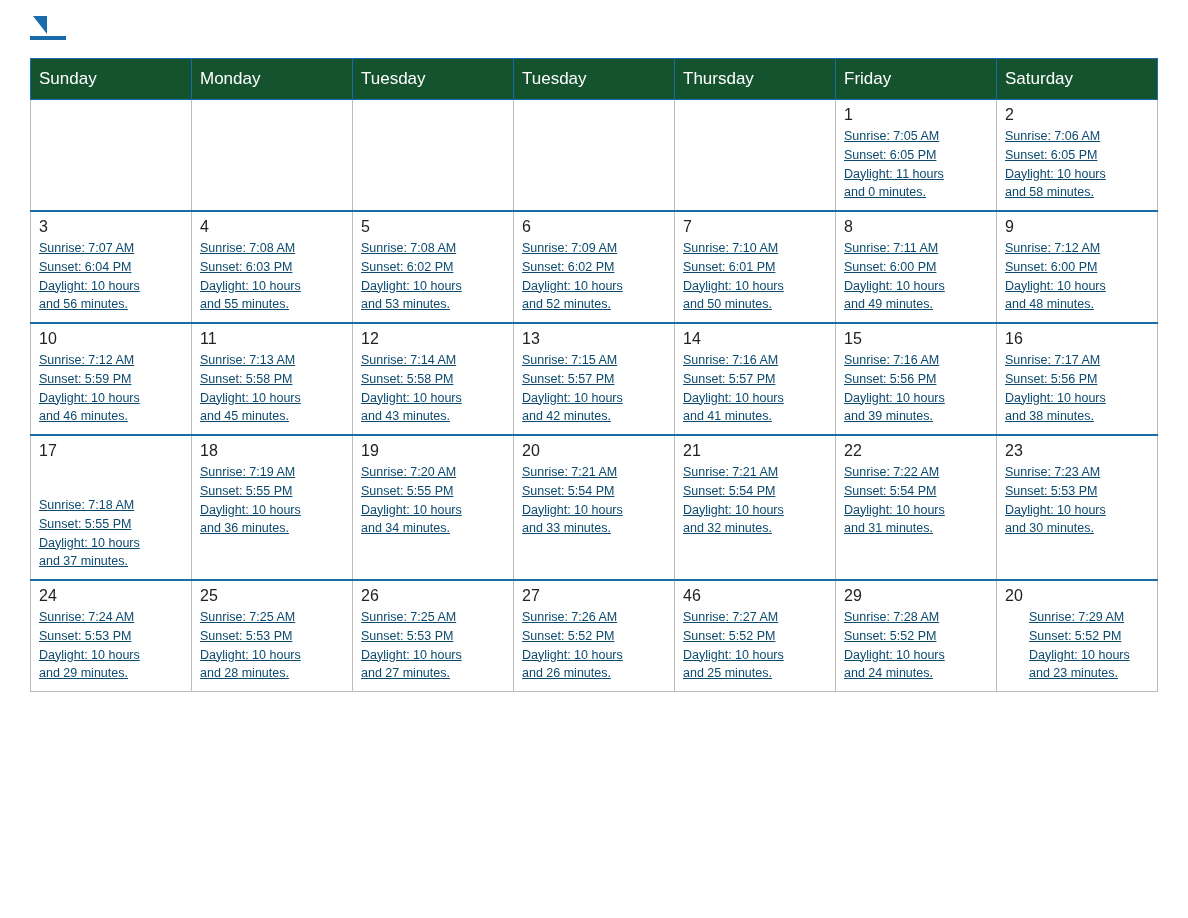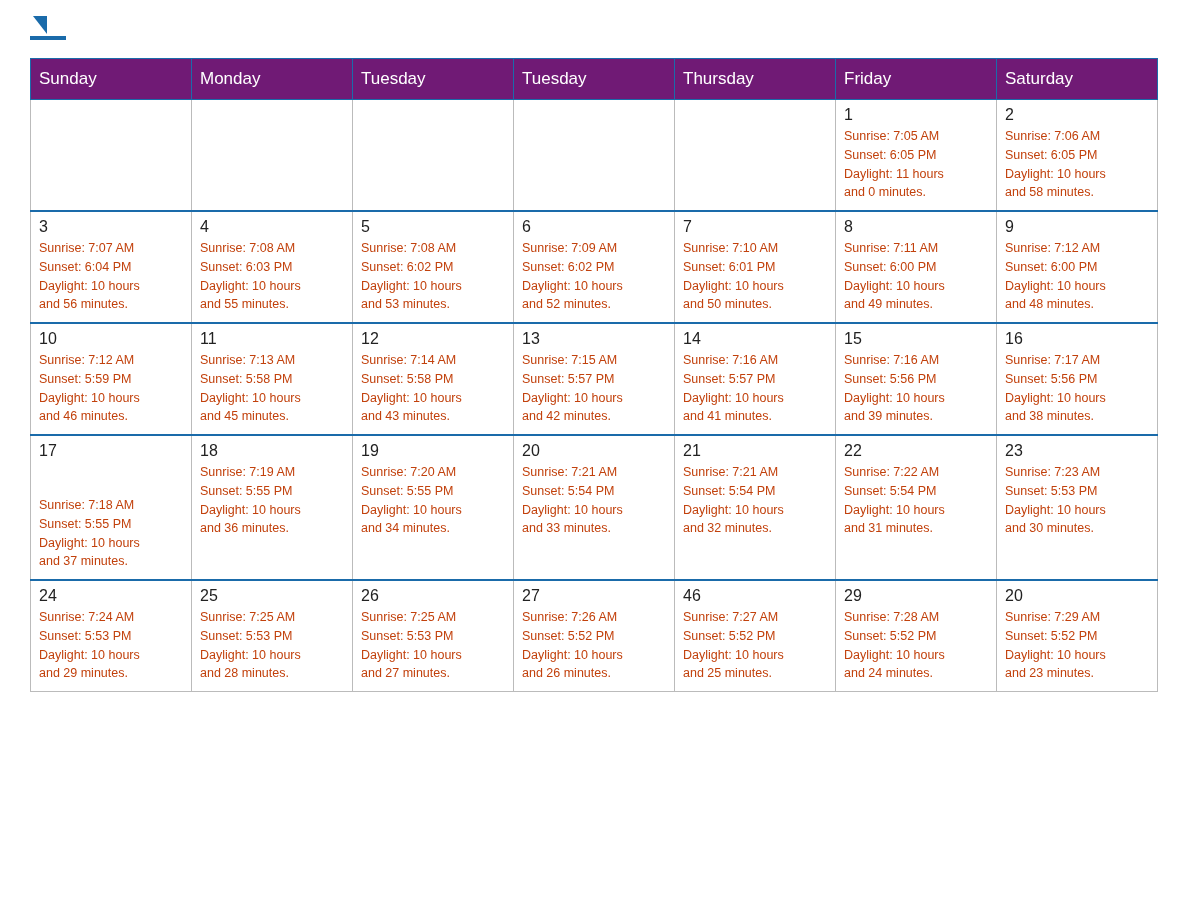--- a/index.html
+++ b/index.html
@@ -60,21 +60,21 @@
       font-size: 22px;
       color: #444;
       margin-top: 4px;
     }
     .calendar {
       width: 100%;
       border-collapse: collapse;
       border: 1px solid #999;
     }
     .calendar th {
-      background: #701a75;
+      background: #14532d;
       color: #fff;
       font-size: 17px;
       font-weight: normal;
       padding: 10px 8px;
       text-align: left;
       border: 1px solid #1a6baa;
     }
     .calendar td {
       width: 14.28%;
       vertical-align: top;
@@ -86,22 +86,23 @@
       height: 110px;
     }
     .day-number {
       font-size: 16px;
       color: #222;
       font-weight: normal;
       margin-bottom: 3px;
     }
     .day-info {
       font-size: 12.5px;
-      color: #c2410c;
+      color: #0c4a6e;
       line-height: 1.5;
+      text-decoration: underline;
     }
     .empty-cell {
       background: #fff;
     }
     .row-divider td {
       border-top: 2px solid #1a6baa;
     }
   </style>
 </head>
 <body>
@@ -348,20 +349,20 @@
         </td>
         <td>
           <div class="day-number">29</div>
           <div class="day-info" style="white-space: pre-line;">Sunrise: 7:28 AM
 Sunset: 5:52 PM
 Daylight: 10 hours
 and 24 minutes.</div>
         </td>
         <td>
           <div class="day-number">20</div>
-          <div class="day-info" style="white-space: pre-line;">Sunrise: 7:29 AM
+          <div class="day-info" style="white-space: pre-line; margin-left: 24px;">Sunrise: 7:29 AM
 Sunset: 5:52 PM
 Daylight: 10 hours
 and 23 minutes.</div>
         </td>
       </tr>
     </tbody>
 </table>
 
 </body></html>

